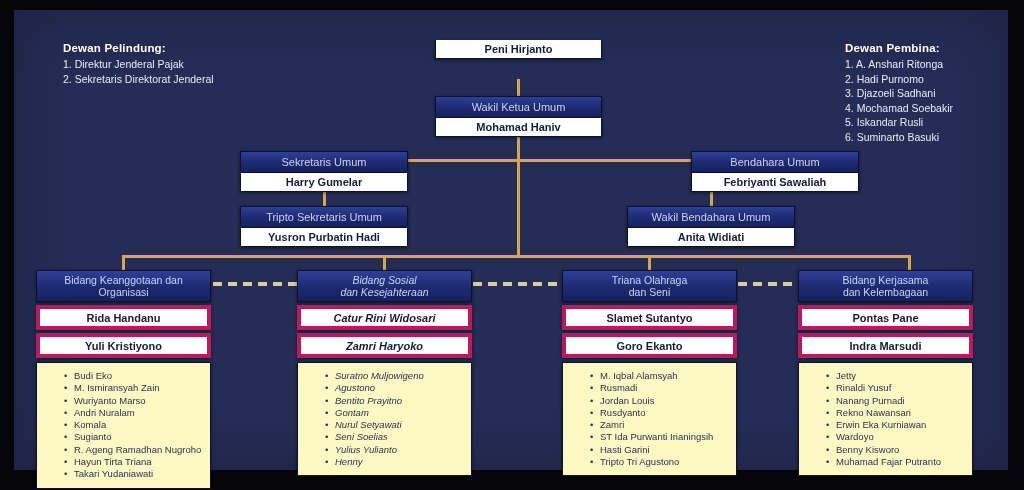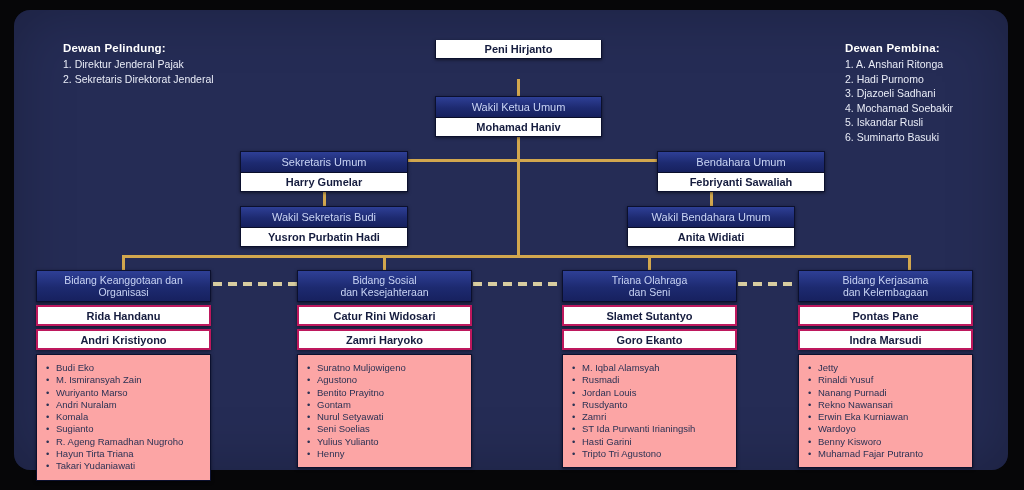--- a/index.html
+++ b/index.html
@@ -2,21 +2,21 @@
 <html><head>
 <meta charset="utf-8">
 <style>
   html,body{margin:0;padding:0;background:#060608;}
   #canvas{
     position:relative;width:1024px;height:490px;background:#060608;
     font-family:"Liberation Sans","DejaVu Sans",sans-serif;overflow:hidden;
   }
   #panel{
     position:absolute;left:14px;top:10px;width:994px;height:460px;
-    background:#252c55;border-radius:16px;
+    background:#252c55;border-radius:0;
     box-shadow:inset 0 0 60px rgba(0,0,0,0.25);
   }
   
   .side-block{position:absolute;color:#e9ecf7;}
   .side-title{font-weight:bold;font-size:11.5px;color:#ffffff;margin-bottom:3px;letter-spacing:.2px;}
   .side-item{font-size:10.5px;line-height:14.5px;padding-left:13px;text-indent:-13px;}
   
   .org-box{position:absolute;z-index:2;}
   .box-header{
     background:linear-gradient(180deg,#2e3f96 0%,#1d2a70 55%,#17215f 100%);
@@ -37,28 +37,28 @@
   
   .division{position:absolute;width:175px;z-index:2;}
   .div-header{
     background:linear-gradient(180deg,#2e3f96 0%,#1d2a70 55%,#17215f 100%);
     border:1px solid #0b102e;color:#c9d4f4;text-align:center;
     font-size:10.5px;line-height:12.5px;padding:2px 6px;height:26px;
     display:flex;flex-direction:column;justify-content:center;
     box-shadow:0 1px 3px rgba(0,0,0,0.55);
   }
   .head-name{
-    background:#ffffff;border:2px solid #be185d;margin-top:3px;height:17px;
+    background:#ffffff;border:4px solid #be185d;margin-top:3px;height:17px;
     color:#151c3e;font-weight:bold;text-align:right;font-size:11px;
     display:flex;align-items:center;justify-content:center;
     box-shadow:0 1px 3px rgba(0,0,0,0.5);
   }
   .member-box{
-    background:#fca5a5;border:1px solid #0b102e;margin-top:4px;
-    padding:7px 4px 7px 6px;box-shadow:0 1px 3px rgba(0,0,0,0.5);
+    background:#fef9c3;border:1px solid #0b102e;margin-top:4px;
+    padding:7px 4px 7px 24px;box-shadow:0 1px 3px rgba(0,0,0,0.5);
   }
   .member-box ul{margin:0;padding:0;list-style:none;}
   .member-box li{
     font-size:9.5px;line-height:12.3px;color:#2b3254;
     padding-left:13px;position:relative;white-space:nowrap;
   }
   .member-box li::before{content:"•";position:absolute;left:3px;top:0;}
   
   .conn{position:absolute;background:#d2a74e;z-index:1;}
   .conn-dashed{
@@ -106,55 +106,55 @@
     </div>
     <div class="org-box top-unit" style="left:421px;top:86px;">
       <div class="box-header">Wakil Ketua  Umum</div>
       <div class="box-name">Mohamad Haniv</div>
     </div>
     <div class="org-box top-unit" style="left:226px;top:141px;width:168px;">
       <div class="box-header">Sekretaris Umum</div>
       <div class="box-name">Harry Gumelar</div>
     </div>
     <div class="org-box top-unit" style="left:226px;top:196px;width:168px;">
-      <div class="box-header">Wakil Sekretaris Budi</div>
+      <div class="box-header">Tripto Sekretaris Umum</div>
       <div class="box-name">Yusron Purbatin Hadi</div>
     </div>
-    <div class="org-box top-unit" style="left:611px;top:141px;width:168px;padding-left:32px;">
+    <div class="org-box top-unit" style="left:645px;top:141px;width:168px;padding-left:32px;">
       <div class="box-header">Bendahara Umum</div>
       <div class="box-name">Febriyanti Sawaliah</div>
     </div>
     <div class="org-box top-unit" style="left:613px;top:196px;width:168px;">
       <div class="box-header">Wakil Bendahara Umum</div>
       <div class="box-name">Anita Widiati</div>
     </div>
 
     <div class="division" style="left:22px;top:260px;">
       <div class="div-header">
         <div>Bidang Keanggotaan dan</div>
         <div>Organisasi</div>
       </div>
       <div class="head-name">Rida Handanu</div>
-      <div class="head-name">Andri Kristiyono</div>
+      <div class="head-name">Yuli Kristiyono</div>
       <div class="member-box">
         <ul>
           <li>Budi Eko</li>
           <li>M. Ismiransyah Zain</li>
           <li>Wuriyanto Marso</li>
           <li>Andri Nuralam</li>
           <li>Komala</li>
           <li>Sugianto</li>
           <li>R. Ageng Ramadhan Nugroho</li>
           <li>Hayun Tirta Triana</li>
           <li>Takari Yudaniawati</li>
         </ul>
       </div>
     </div>
 
-    <div class="division" style="left:283px;top:260px;">
+    <div class="division" style="left:283px;top:260px;font-style:italic;">
       <div class="div-header">
         <div>Bidang Sosial</div>
         <div>dan Kesejahteraan</div>
       </div>
       <div class="head-name">Catur Rini Widosari</div>
       <div class="head-name">Zamri Haryoko</div>
       <div class="member-box">
         <ul>
           <li>Suratno Muljowigeno</li>
           <li>Agustono</li>

